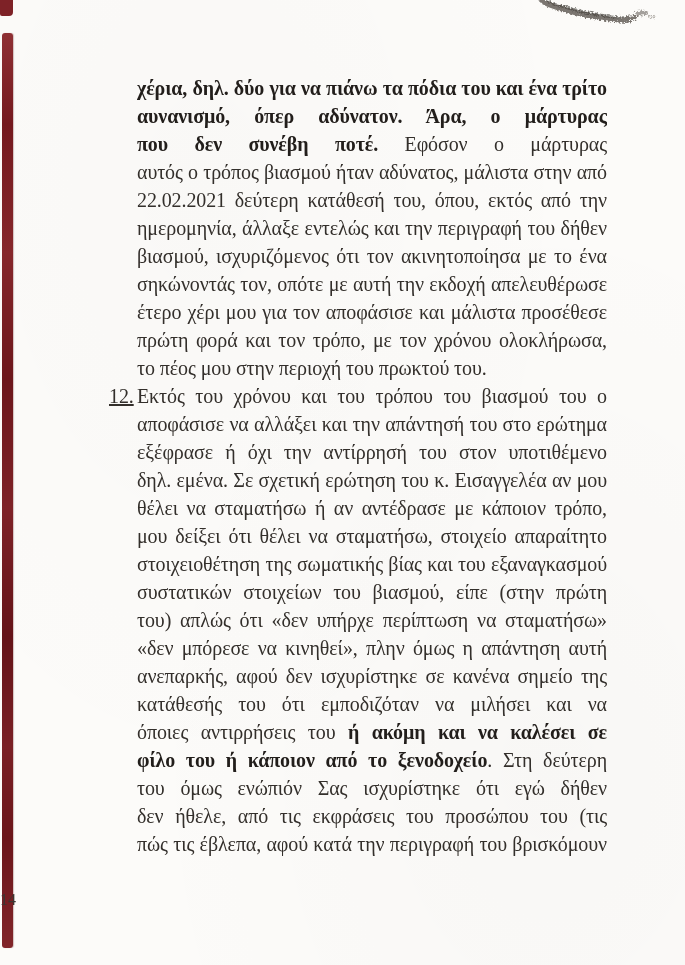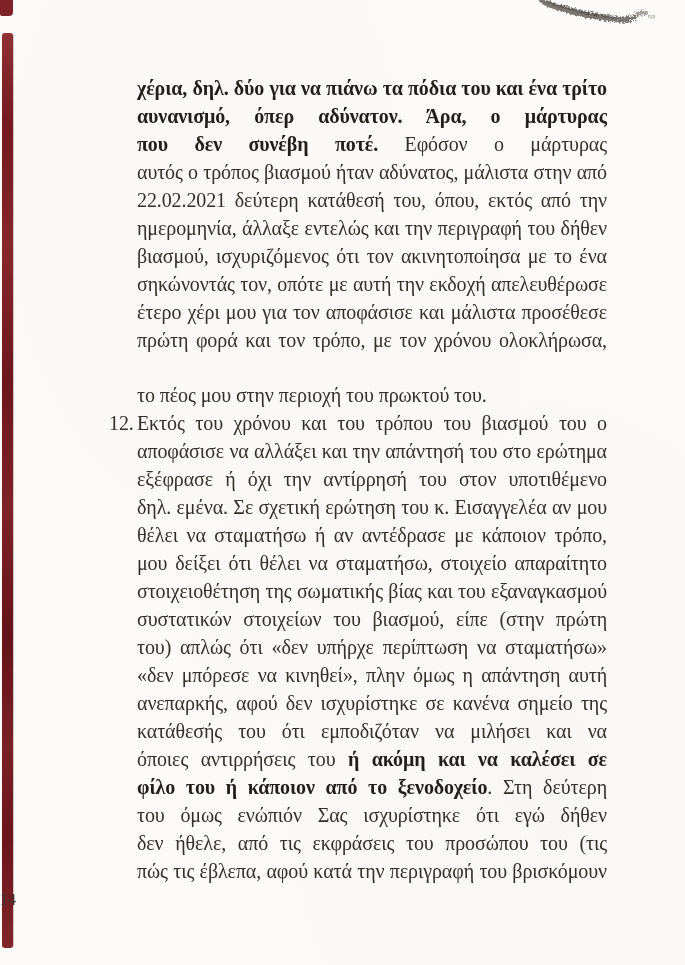--- a/index.html
+++ b/index.html
@@ -53,33 +53,33 @@
     width:470px;
     color:#332f2b;
     font-size:20px;
     letter-spacing:-0.1px;
   }
   .para{position:relative;}
   .pmarker{
     position:absolute;
     left:-28px; top:0;
     line-height:28px;
+    text-decoration:underline;
   }
   .line{
     width:100%;
     height:28px;
     line-height:28px;
     text-align:justify;
     text-align-last:justify;
     overflow:hidden;
     white-space:normal;
   }
   .line.last{
     text-align-last:left;
-    margin-top:27px;
   }
   .b{
     font-weight:700;
     color:#221e1b;
   }
   .pagenum{
     position:absolute;
     top:886px;
     left:0;
     width:685px;

